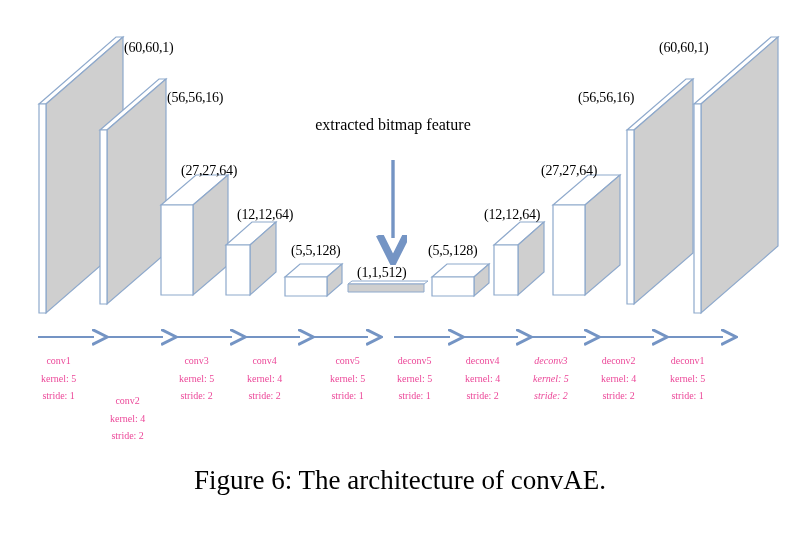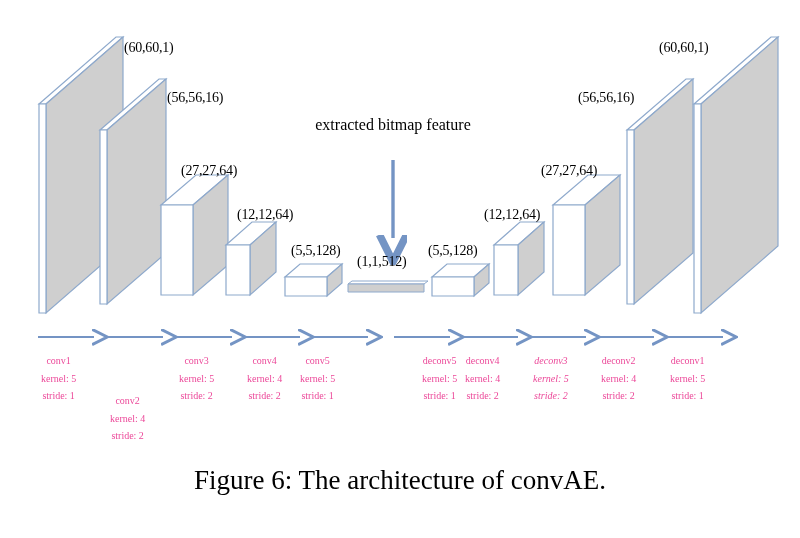--- a/index.html
+++ b/index.html
@@ -164,21 +164,21 @@
       <line x1="598" y1="337" x2="654" y2="337" stroke="#7494c4" stroke-width="1.9" marker-end="url(#ahead)"></line>
       <line x1="667" y1="337" x2="723" y2="337" stroke="#7494c4" stroke-width="1.9" marker-end="url(#ahead)"></line>
     </g>
   </svg>
 
   <div class="dim-label" style="left:124px; top:40px;">(60,60,1)</div>
   <div class="dim-label" style="left:167px; top:90px;">(56,56,16)</div>
   <div class="dim-label" style="left:181px; top:163px;">(27,27,64)</div>
   <div class="dim-label" style="left:237px; top:207px;">(12,12,64)</div>
   <div class="dim-label" style="left:291px; top:243px;">(5,5,128)</div>
-  <div class="dim-label" style="left:357px; top:254px;">(1,1,512)</div>
+  <div class="dim-label" style="left:357px; top:265px;">(1,1,512)</div>
   <div class="dim-label" style="left:428px; top:243px;">(5,5,128)</div>
   <div class="dim-label" style="left:484px; top:207px;">(12,12,64)</div>
   <div class="dim-label" style="left:541px; top:163px;">(27,27,64)</div>
   <div class="dim-label" style="left:578px; top:90px;">(56,56,16)</div>
   <div class="dim-label" style="left:659px; top:40px;">(60,60,1)</div>
 
   <div class="annot" style="left:293px; top:98px; width:200px;">
     <span class="ln">extracted</span>
     <span class="ln">bitmap feature</span>
   </div>
@@ -196,26 +196,26 @@
   <div class="stage-label" style="left:179px; top:352px;">
     <span class="ln">conv3</span>
     <span class="ln">kernel: 5</span>
     <span class="ln">stride: 2</span>
   </div>
   <div class="stage-label" style="left:247px; top:352px;">
     <span class="ln">conv4</span>
     <span class="ln">kernel: 4</span>
     <span class="ln">stride: 2</span>
   </div>
-  <div class="stage-label" style="left:300px; top:352px;">
+  <div class="stage-label" style="left:330px; top:352px;">
     <span class="ln">conv5</span>
     <span class="ln">kernel: 5</span>
     <span class="ln">stride: 1</span>
   </div>
-  <div class="stage-label" style="left:397px; top:352px;margin-left:25px;">
+  <div class="stage-label" style="left:397px; top:352px;">
     <span class="ln">deconv5</span>
     <span class="ln">kernel: 5</span>
     <span class="ln">stride: 1</span>
   </div>
   <div class="stage-label" style="left:465px; top:352px;">
     <span class="ln">deconv4</span>
     <span class="ln">kernel: 4</span>
     <span class="ln">stride: 2</span>
   </div>
   <div class="stage-label" style="left:533px; top:352px;font-style:italic;">

